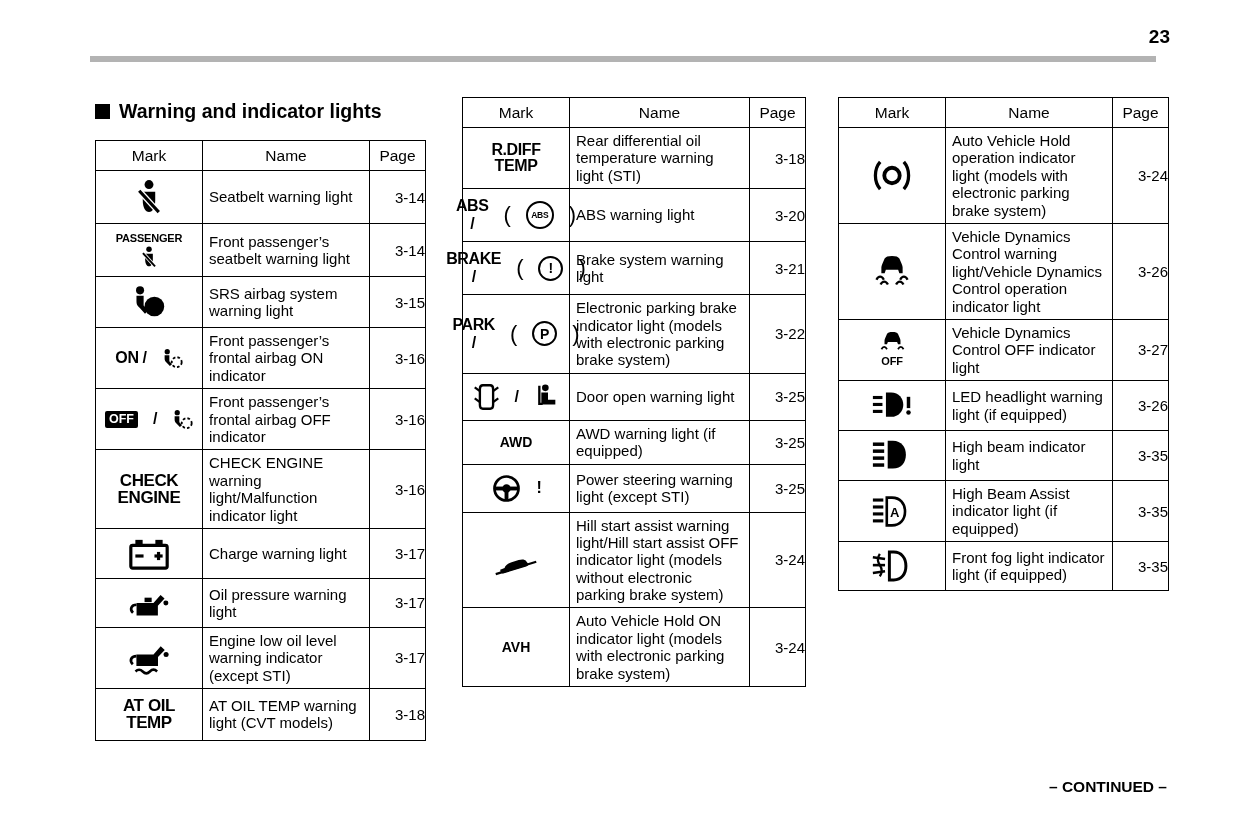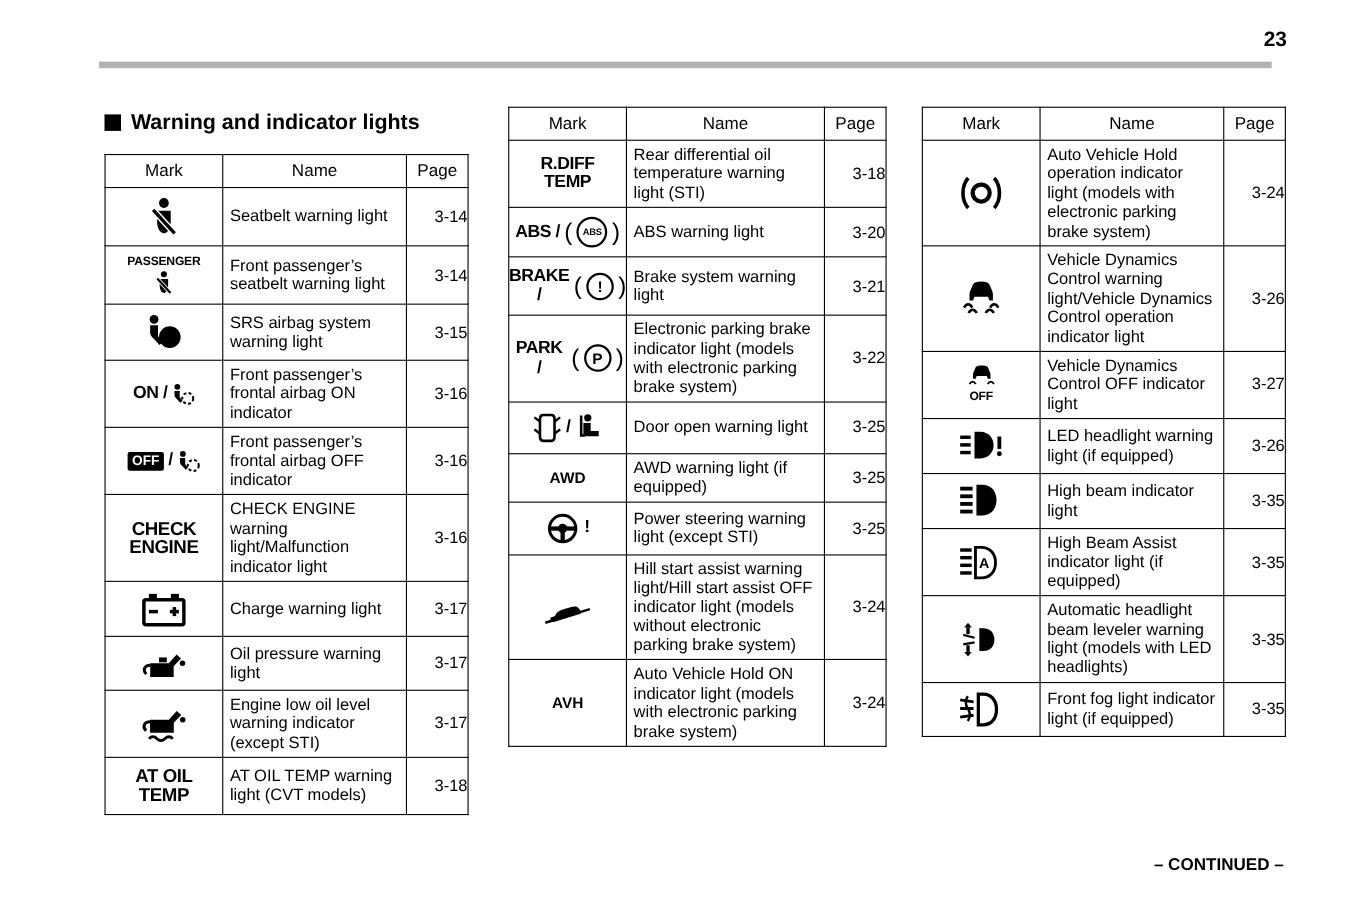--- a/index.html
+++ b/index.html
@@ -22,21 +22,21 @@
   td{font-size:15px}
   .c-mark{width:107px}
   .c-page{width:56px}
   .mark-cell{text-align:center;vertical-align:middle;padding:8px 2px}
   .name-cell{padding:4px 6px;line-height:1.16;vertical-align:middle;text-align:left}
   .page-cell{text-align:right;vertical-align:middle}
   .mark-text{font-weight:bold;font-size:17px;line-height:1.02;letter-spacing:-0.4px}
   .mark-text.md{font-size:16px}
   .mark-text.lg{font-size:14px;letter-spacing:0}
   .mark-inline{font-weight:bold;font-size:16px;letter-spacing:-0.4px}
-  .mark-row{display:flex;align-items:center;justify-content:center;gap:4px}
+  .mark-row{display:flex;align-items:center;justify-content:center;gap:15px}
   .mark-stack{display:flex;flex-direction:column;gap:2px}
   .mark-small-text{font-weight:bold;font-size:11px;letter-spacing:-0.2px}
   .badge{background:#000;color:#fff;font-weight:bold;font-size:12.5px;padding:1px 4px;border-radius:2px;line-height:1.2}
   .paren{font-size:22px;font-weight:normal;line-height:1}
   .circle{display:inline-flex;align-items:center;justify-content:center;border:2.5px solid #000;border-radius:50%;width:25px;height:25px;font-weight:bold;font-size:14px;flex:0 0 auto}
   .circle.multi{width:28px;height:28px;font-size:8.5px;letter-spacing:-0.3px}
   .icon{display:inline-flex;align-items:center;justify-content:center;vertical-align:middle}
   .icon svg{display:block}
   .footer{position:absolute;right:74px;top:778px;font-size:15.5px;font-weight:bold;}
 </style>
@@ -427,35 +427,20 @@
                     <rect x="1" y="28" width="12" height="3.6"></rect>
                     <path d="M17 3h6c9.5 0 15 7 15 16s-5.5 16-15 16h-6z" fill="none" stroke="#000" stroke-width="3"></path>
                     <text x="26" y="25" text-anchor="middle" font-family="Liberation Sans, sans-serif" font-size="15" font-weight="bold">A</text>
                   </svg>
                 </span></td>
               <td class="name-cell">High Beam Assist indicator light (if equipped)</td>
               <td class="page-cell">3-35</td>
             </tr>
             <tr>
               <td class="mark-cell"><span class="icon">
-                  <svg width="36" height="33" viewBox="0 0 42 38">
-                    <path d="M7 1l4 5H3z"></path>
-                    <rect x="5.2" y="6" width="3.6" height="7"></rect>
-                    <path d="M7 37l4-5H3z"></path>
-                    <rect x="5.2" y="25" width="3.6" height="7"></rect>
-                    <line x1="2" y1="14" x2="14" y2="17" stroke="#000" stroke-width="2.4"></line>
-                    <line x1="2" y1="24" x2="14" y2="22" stroke="#000" stroke-width="2.4"></line>
-                    <path d="M19 7h4c8 0 12 5.5 12 12s-4 12-12 12h-4z"></path>
-                  </svg>
-                </span></td>
-              <td class="name-cell">Automatic headlight beam leveler warning light (models with LED headlights)</td>
-              <td class="page-cell">3-35</td>
-            </tr>
-            <tr>
-              <td class="mark-cell"><span class="icon">
                   <svg width="40" height="32" viewBox="0 0 46 36">
                     <path d="M20 2h5c9 0 14 7 14 16s-5 16-14 16h-5z" fill="none" stroke="#000" stroke-width="3.4"></path>
                     <line x1="1" y1="8" x2="15" y2="10" stroke="#000" stroke-width="3"></line>
                     <line x1="1" y1="17" x2="15" y2="17" stroke="#000" stroke-width="3"></line>
                     <line x1="1" y1="26" x2="15" y2="24" stroke="#000" stroke-width="3"></line>
                     <path d="M9 4c-3 4.5-3 8.5 0 13s3 8.5 0 13" fill="none" stroke="#000" stroke-width="2.6"></path>
                   </svg>
                 </span></td>
               <td class="name-cell">Front fog light indicator light (if equipped)</td>
               <td class="page-cell">3-35</td>

